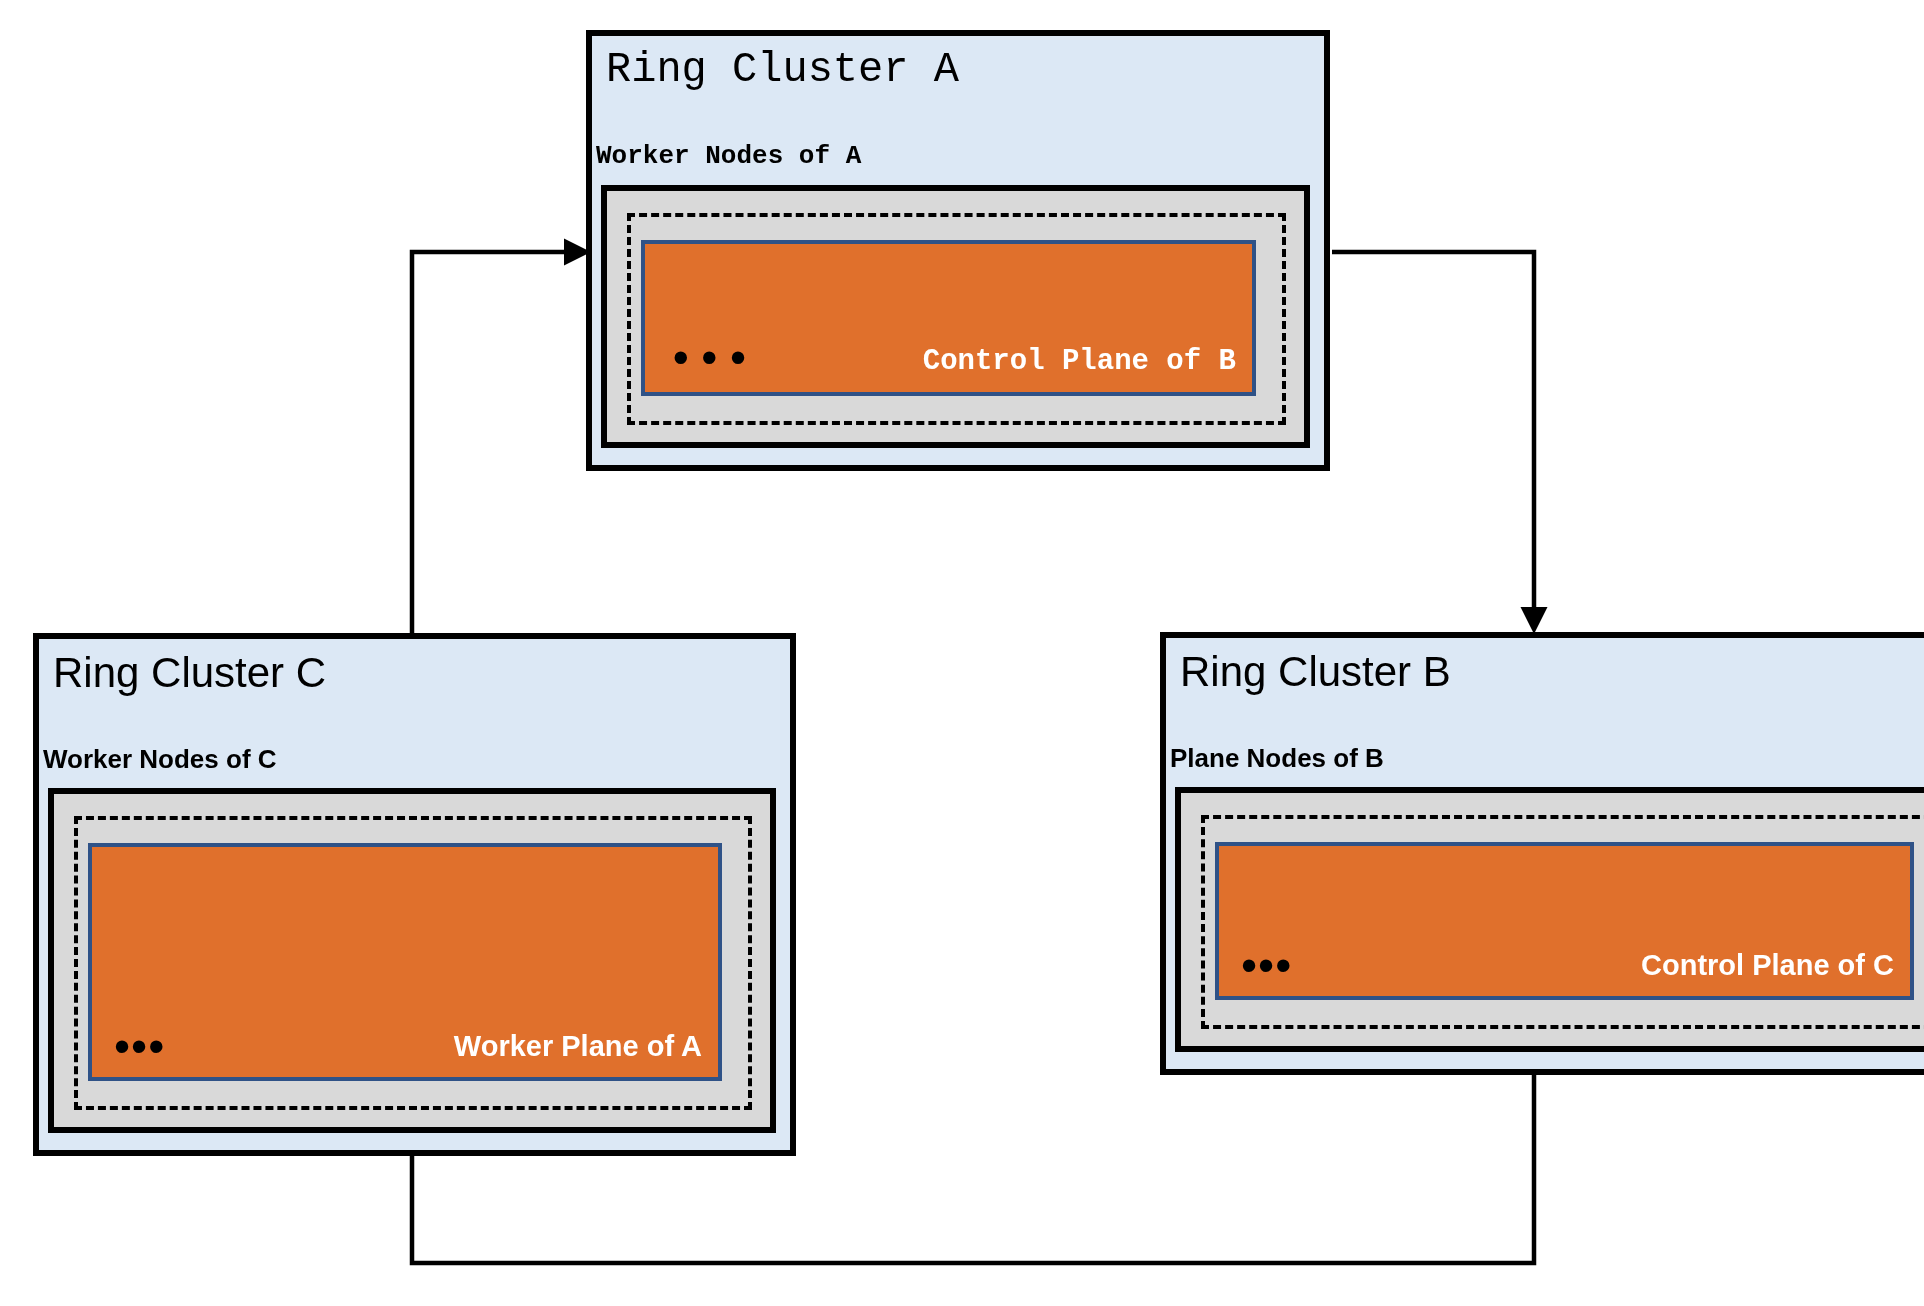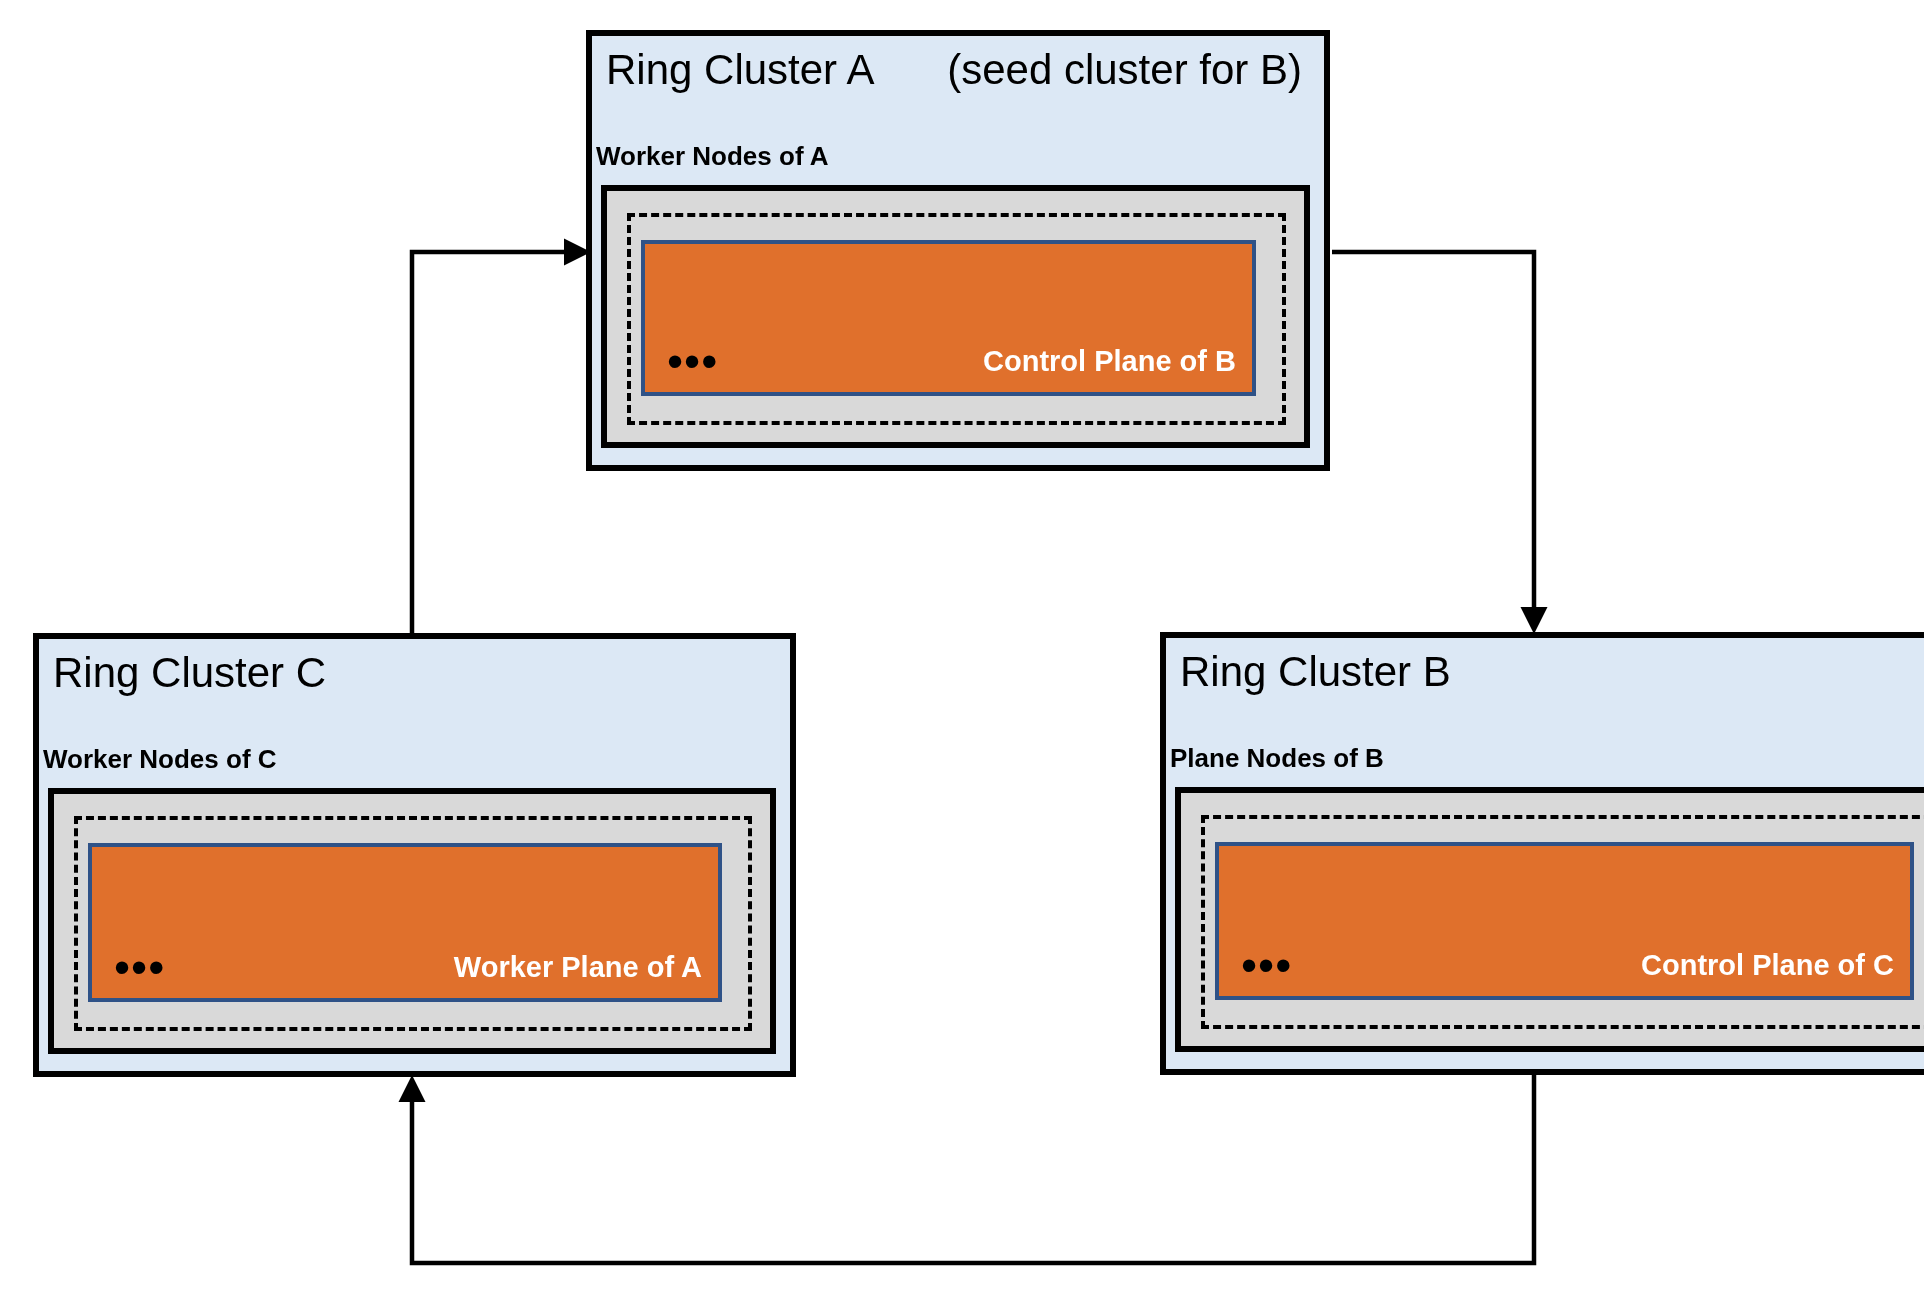--- a/index.html
+++ b/index.html
@@ -17,23 +17,23 @@
     color: #000000;
   }
 
   
   .cluster {
     position: absolute;
     box-sizing: border-box;
     background: var(--cluster-bg, #dce8f5);
     border: 6px solid var(--line-color, #000);
   }
-  .cluster-a { left: 586px; top: 30px;  width: 744px; height: 441px; }
+  .cluster-a { left: 586px; top: 30px;  width: 744px; height: 441px; font-family: Liberation Mono, monospace; }
   .cluster-b { left: 1160px; top: 632px; width: 828px; height: 443px; }
-  .cluster-c { left: 33px;  top: 633px; width: 763px; height: 444px; }
+  .cluster-c { left: 33px;  top: 633px; width: 763px; height: 523px; }
 
   .cluster-title-row {
     display: flex;
     justify-content: space-between;
     align-items: flex-start;
     margin: 10px 22px 0 14px;
     font-size: 42px;
     line-height: 1.15;
     white-space: nowrap;
     color: var(--title-color, #000);
@@ -140,21 +140,20 @@
     </g>
     <g>
       <path class="arrow-line" d="M 1534 1075 L 1534 1263 L 412 1263 L 412 1101"></path>
       <polygon class="arrow-head" points="398.5,1102 425.5,1102 412,1075"></polygon>
     </g>
   </svg>
 
   <div class="cluster cluster-a">
     <div class="cluster-title-row">
       <span class="cluster-title">Ring Cluster A</span>
-      <span class="cluster-subtitle">(seed cluster for B)</span>
     </div>
     <div class="worker-label">Worker Nodes of A</div>
     <div class="worker-box">
       <div class="dashed-box">
         <div class="control-plane">
           <div class="cp-row">
             <span class="dots">•••</span>
             <span class="cp-label">Control Plane of B</span>
           </div>
         </div>

